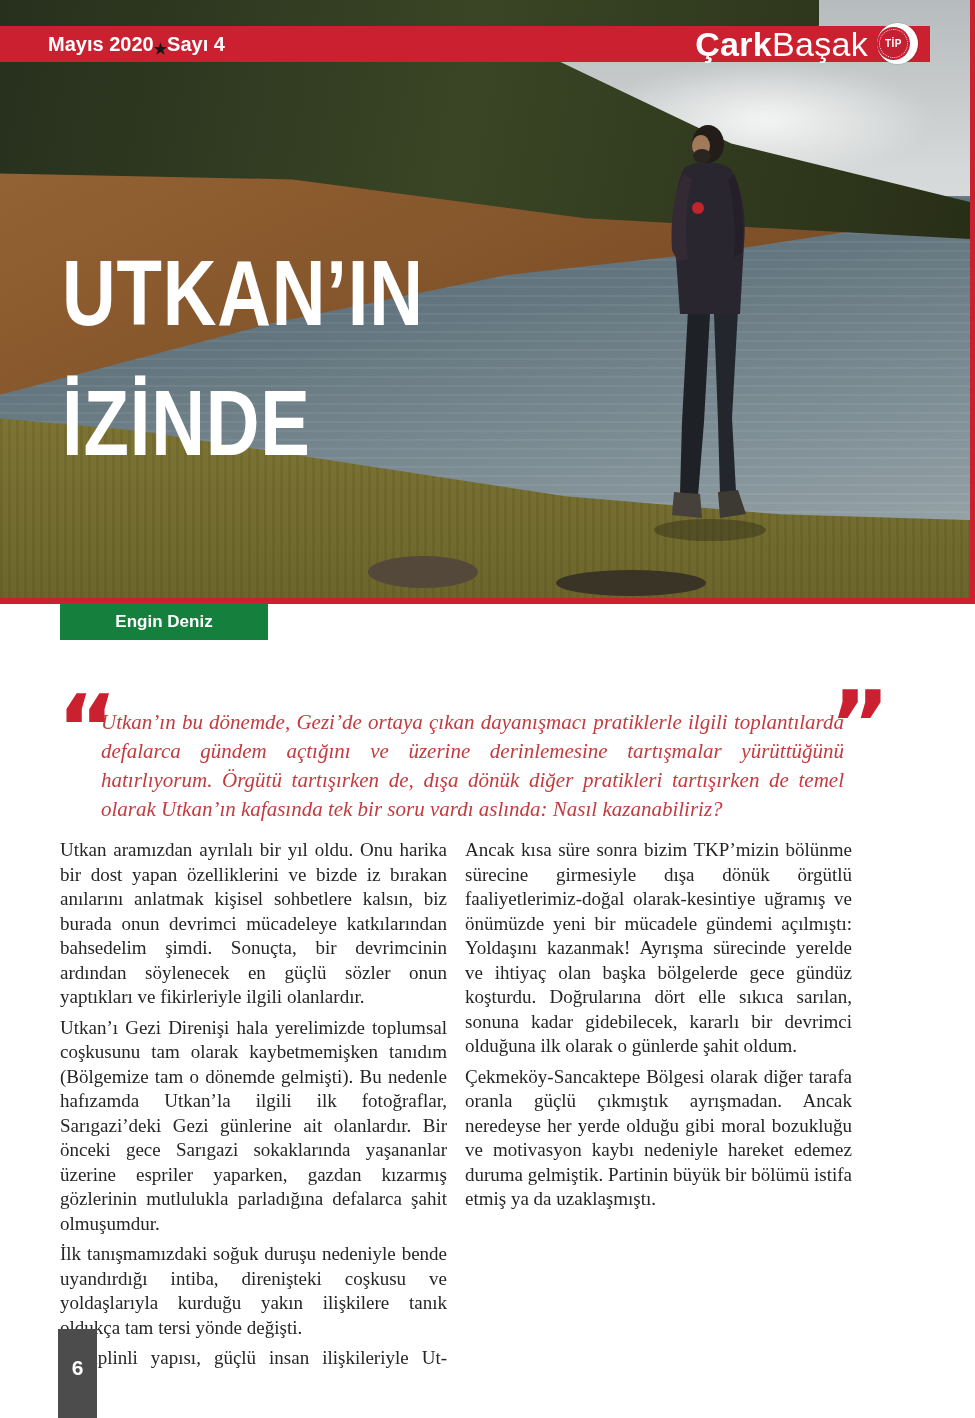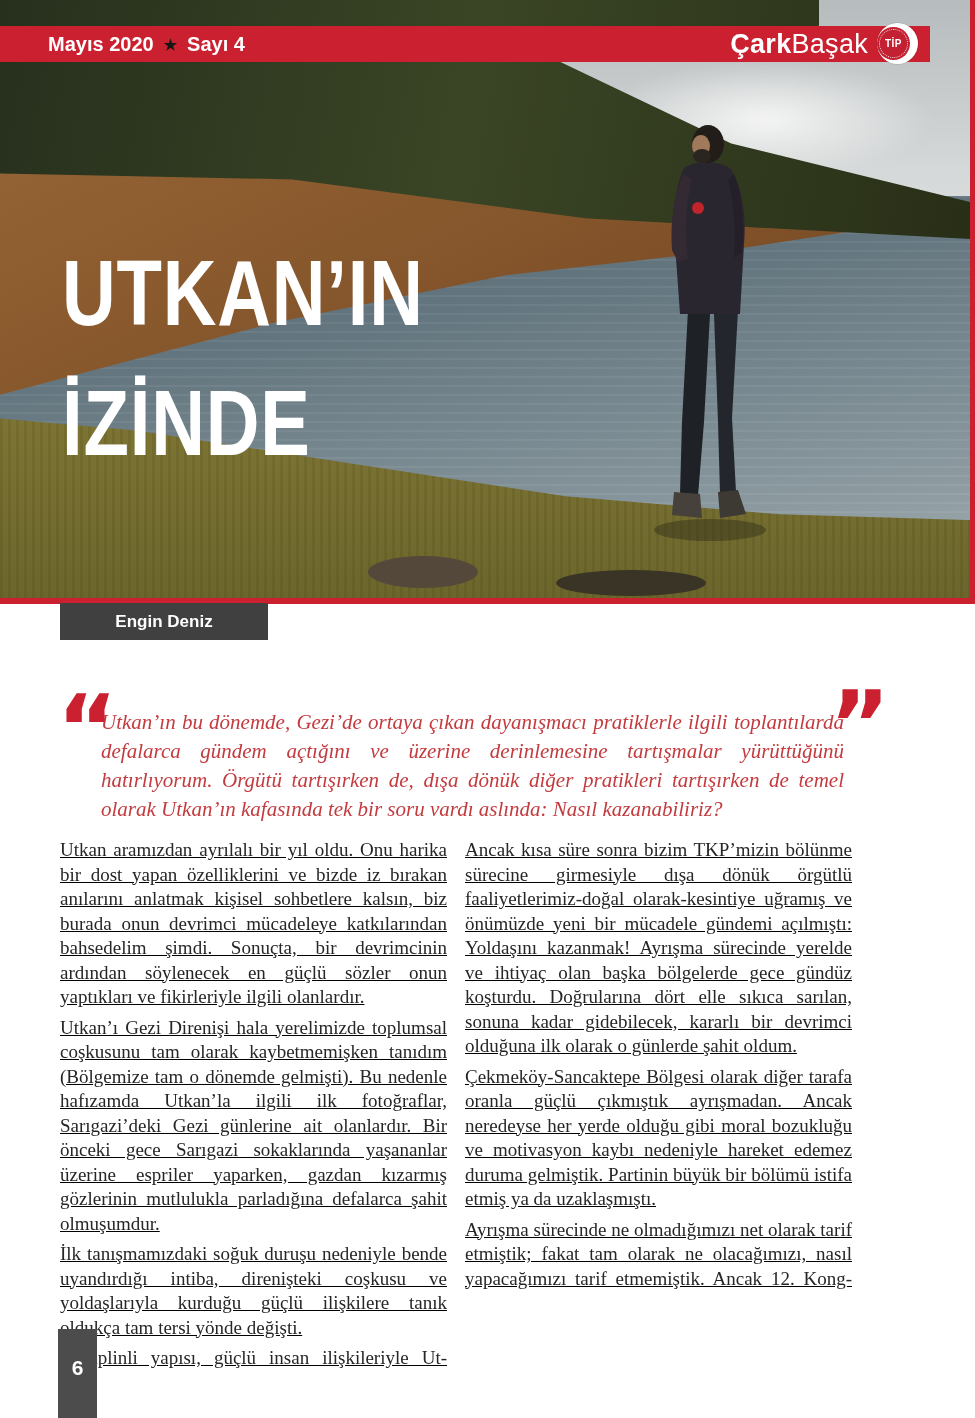--- a/index.html
+++ b/index.html
@@ -32,23 +32,23 @@
        background:repeating-linear-gradient(90deg,rgba(40,36,10,.10) 0 3px,rgba(0,0,0,0) 3px 8px);}
   .rock{position:absolute;border-radius:50%;}
   .rock.r1{left:368px;top:556px;width:110px;height:32px;background:#54483a;}
   .rock.r2{left:556px;top:570px;width:150px;height:26px;background:#3a3426;}
   .man-svg{position:absolute;left:638px;top:122px;width:152px;height:426px;}
 
   
   .masthead{position:absolute;left:0;top:26px;width:930px;height:36px;background:#cb2030;
        display:flex;align-items:center;justify-content:space-between;box-sizing:border-box;
        padding:0 62px 0 48px;z-index:30;}
-  .masthead-left{display:flex;align-items:center;gap:10px;color:#ffffff;font-weight:bold;font-size:20px;}
+  .masthead-left{display:flex;align-items:flex-end;color:#ffffff;font-weight:bold;font-size:20px;}
   .star{color:#161616;font-size:15px;line-height:1;}
-  .brand{color:#ffffff;font-size:27px;letter-spacing:.3px;}
+  .brand{color:#ffffff;font-size:34px;letter-spacing:.3px;}
   .brand .b{font-weight:bold;}
   .brand .l{font-weight:normal;}
   .tip-logo{position:absolute;left:877px;top:23px;width:41px;height:41px;border-radius:50%;
        background:#ffffff;z-index:31;display:flex;align-items:center;justify-content:flex-start;
        box-shadow:0 0 0 1px rgba(0,0,0,.08);}
   .tip-inner{width:33px;height:33px;border-radius:50%;background:#c32031;
        display:flex;align-items:center;justify-content:center;}
   .tip-ring{width:27px;height:27px;border-radius:50%;border:1px dotted rgba(255,255,255,.85);
        display:flex;align-items:center;justify-content:center;}
   .tip-inner span{color:#ffffff;font-weight:bold;font-size:10px;letter-spacing:.5px;}
@@ -56,35 +56,35 @@
   .right-strip{position:absolute;right:0;top:0;width:5px;height:604px;background:#cb2030;z-index:32;}
   .photo-rule{position:absolute;left:0;top:598px;width:100%;height:6px;background:#cb2030;z-index:25;}
 
   
   .title{position:absolute;left:62px;top:228px;z-index:20;margin:0;color:#ffffff;
        font-size:93px;font-weight:bold;line-height:130px;letter-spacing:1px;
        transform:scaleX(.80);transform-origin:left top;}
   .title span{display:block;}
 
   
-  .author-tag{position:absolute;left:60px;top:603px;width:208px;height:37px;background:#404040;
+  .author-tag{position:absolute;left:60px;top:603px;width:208px;height:37px;background:#15803d;
        display:flex;align-items:center;justify-content:center;z-index:26;}
   .author-tag span{color:#ffffff;font-weight:bold;font-size:17px;}
 
   
   .quote{position:absolute;left:57px;top:692px;width:833px;}
   .qmark{position:absolute;font-family:"DejaVu Sans",sans-serif;font-weight:bold;
        color:#cb2030;font-size:92px;line-height:0;height:10px;}
   .qmark.open{left:0;top:38px;}
   .qmark.close{right:0;top:34px;}
   .quote-text{margin:16px 46px 0 44px;color:#c33b3f;font-family:"Liberation Serif",serif;
        font-style:italic;font-size:21px;line-height:29px;text-align:justify;}
 
   
-  .article{position:absolute;left:60px;top:838px;width:792px;display:flex;gap:18px;text-decoration:underline;}
+  .article{position:absolute;left:60px;top:838px;width:792px;display:flex;gap:18px;}
   .col{width:387px;}
   .col p{margin:0 0 6px 0;font-family:"Liberation Serif",serif;font-size:19px;line-height:24.5px;
        color:#262626;text-align:justify;}
   .col p.force-justify{text-align-last:justify;}
   .col p.indent{text-indent:6px;}
 
   
   .page-num{position:absolute;left:58px;top:1329px;width:39px;height:89px;background:#4d4c4c;
        box-sizing:border-box;padding-top:27px;text-align:center;z-index:10;}
   .page-num span{color:#ffffff;font-weight:bold;font-size:21px;}
@@ -161,27 +161,26 @@
   <section class="quote">
     <span class="qmark open">“</span>
     <p class="quote-text">Utkan’ın bu dönemde, Gezi’de ortaya çıkan dayanışmacı pratiklerle ilgili toplantılarda defalarca gündem açtığını ve üzerine derinlemesine tartışmalar yürüttüğünü hatırlıyorum. Örgütü tartışırken de, dışa dönük diğer pratikleri tartışırken de temel olarak Utkan’ın kafasında tek bir soru vardı aslında: Nasıl kazanabiliriz?</p>
     <span class="qmark close">”</span>
   </section>
 
   <section class="article">
     <div class="col">
       <p>Utkan aramızdan ayrılalı bir yıl oldu. Onu harika bir dost yapan özelliklerini ve bizde iz bırakan anılarını anlatmak kişisel sohbetlere kalsın, biz burada onun devrimci mücadeleye katkılarından bahsedelim şimdi. Sonuçta, bir devrimcinin ardından söylenecek en güçlü sözler onun yaptıkları ve fikirleriyle ilgili olanlardır.</p>
       <p>Utkan’ı Gezi Direnişi hala yerelimizde toplumsal coşkusunu tam olarak kaybetmemişken tanıdım (Bölgemize tam o dönemde gelmişti). Bu nedenle hafızamda Utkan’la ilgili ilk fotoğraflar, Sarıgazi’deki Gezi günlerine ait olanlardır. Bir önceki gece Sarıgazi sokaklarında yaşananlar üzerine espriler yaparken, gazdan kızarmış gözlerinin mutlulukla parladığına defalarca şahit olmuşumdur.</p>
-      <p>İlk tanışmamızdaki soğuk duruşu nedeniyle bende uyandırdığı intiba, direnişteki coşkusu ve yoldaşlarıyla kurduğu güçlü ilişkilere tanık oldukça tam tersi yönde değişti.</p>
+      <p>İlk tanışmamızdaki soğuk duruşu nedeniyle bende uyandırdığı intiba, direnişteki coşkusu ve yoldaşlarıyla kurduğu yakın ilişkilere tanık oldukça tam tersi yönde değişti.</p>
       <p class="indent force-justify">Disiplinli yapısı, güçlü insan ilişkileriyle Ut-</p>
     </div>
     <div class="col">
       <p>Ancak kısa süre sonra bizim TKP’mizin bölünme sürecine girmesiyle dışa dönük örgütlü faaliyetlerimiz-doğal olarak-kesintiye uğramış ve önümüzde yeni bir mücadele gündemi açılmıştı: Yoldaşını kazanmak! Ayrışma sürecinde yerelde ve ihtiyaç olan başka bölgelerde gece gündüz koşturdu. Doğrularına dört elle sıkıca sarılan, sonuna kadar gidebilecek, kararlı bir devrimci olduğuna ilk olarak o günlerde şahit oldum.</p>
       <p>Çekmeköy-Sancaktepe Bölgesi olarak diğer tarafa oranla güçlü çıkmıştık ayrışmadan. Ancak neredeyse her yerde olduğu gibi moral bozukluğu ve motivasyon kaybı nedeniyle hareket edemez duruma gelmiştik. Partinin büyük bir bölümü istifa etmiş ya da uzaklaşmıştı.</p>
-      <p class="force-justify">Ayrışma sürecinde ne olmadığımızı net olarak tarif etmiştik; fakat tam olarak ne olacağımızı, nasıl yapacağımızı tarif etmemiştik. Ancak 12. Kong-</p>
     </div>
   </section>
 
   <div class="page-num">
     <span>6</span>
   </div>
 
 </div>
 
 </body></html>

